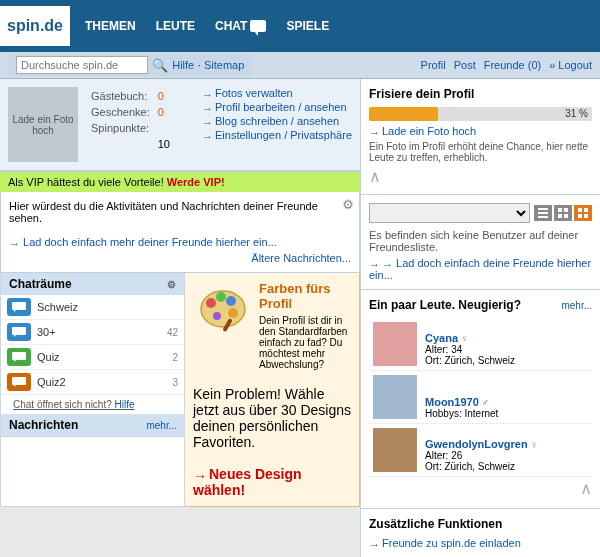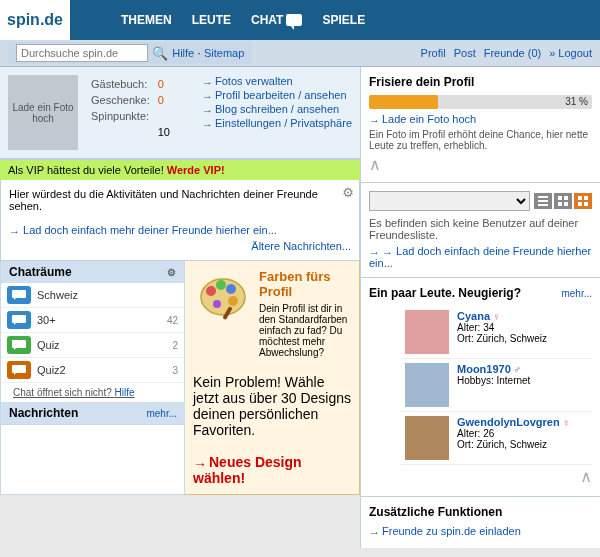--- a/index.html
+++ b/index.html
@@ -3,22 +3,21 @@
   <meta charset="utf-8">
   <style>
     * { margin: 0; padding: 0; box-sizing: border-box; }
     body { font-family: Arial, sans-serif; font-size: 11px; background: #e8e8e8; width: 600px; }
 
     
     #header {
       background: #1a5c8a;
       display: flex;
       align-items: center;
-      height: 40px;
-      gap: 36px;
+      height: 52px;
     }
     #logo {
       background: #fff;
       width: 70px;
       height: 40px;
       display: flex;
       align-items: center;
       justify-content: center;
       font-size: 16px;
       font-weight: bold;
@@ -415,24 +414,23 @@
     #people-header {
       display: flex;
       justify-content: space-between;
       align-items: center;
       margin-bottom: 6px;
     }
     #people-header h3 { font-size: 12px; font-weight: bold; }
     #people-header a { color: #1155aa; font-size: 10px; cursor: pointer; }
     .person-item {
       display: flex;
-      align-items: flex-start;
+      align-items: flex-end;
       padding: 4px 4px;
       border-bottom: 1px solid #eee;
-      margin-left: 32px;
     }
     .person-item:last-child { border-bottom: 0; }
     .person-thumb {
       width: 44px;
       height: 44px;
       background: #c0c8d0;
       margin-right: 8px;
       flex-shrink: 0;
       overflow: hidden;
     }

